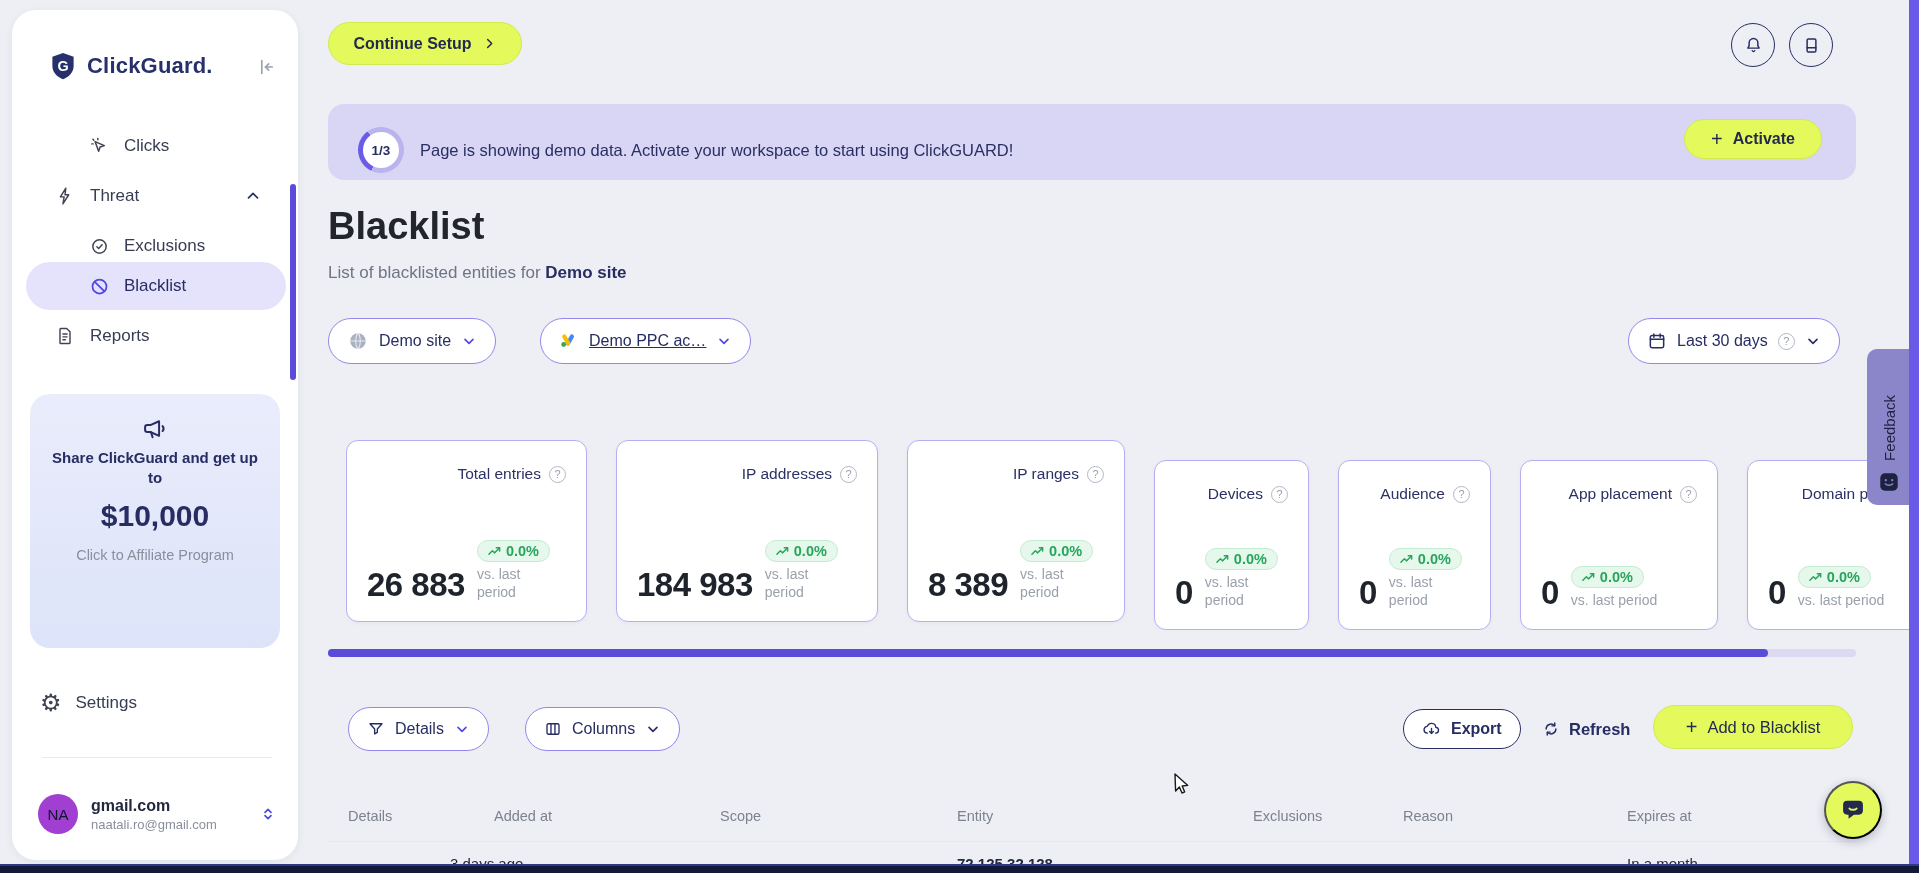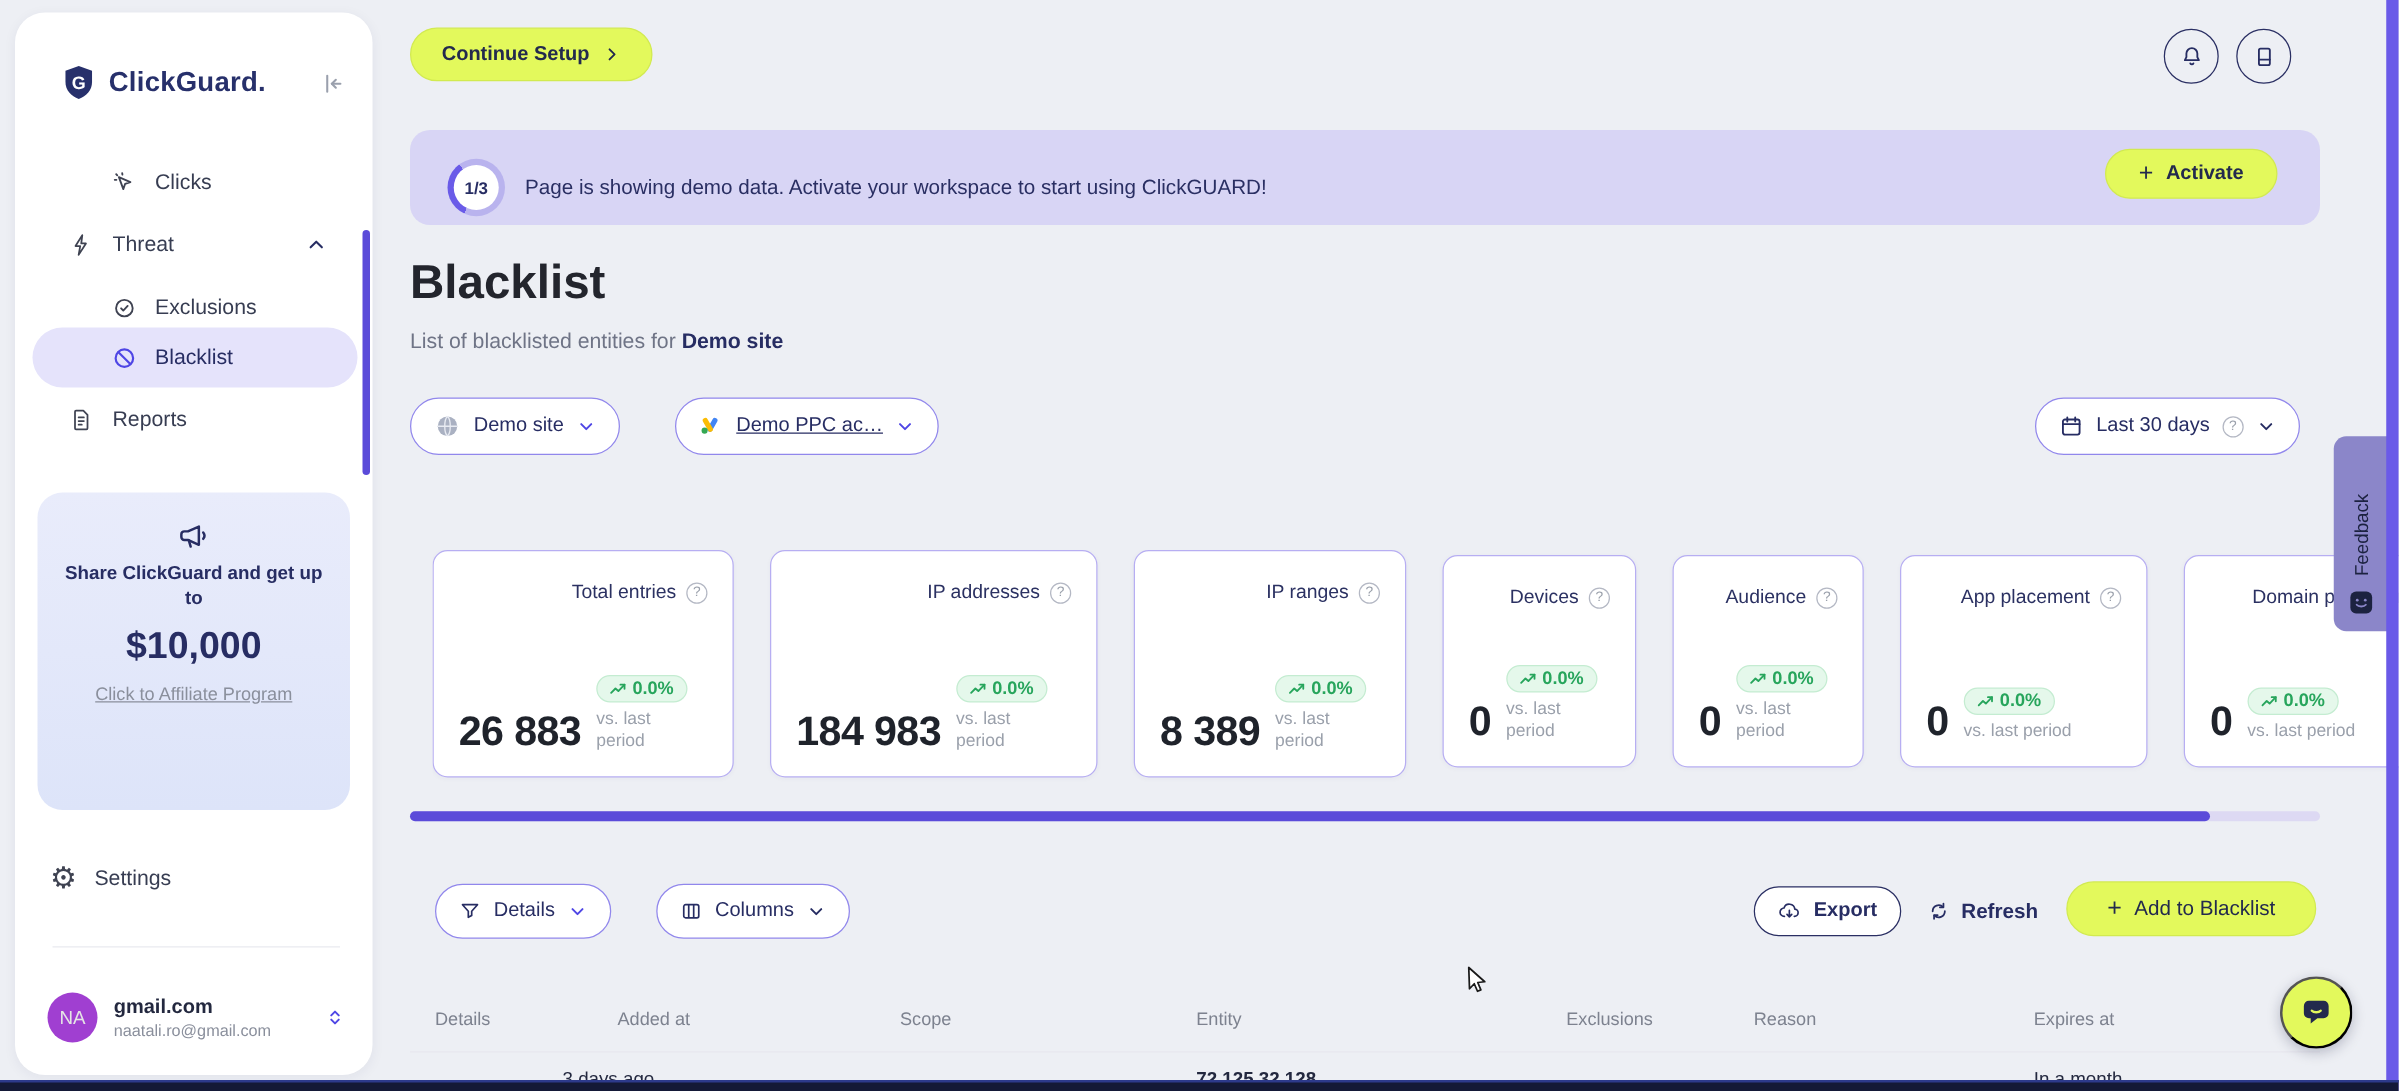--- a/index.html
+++ b/index.html
@@ -23,27 +23,27 @@
   .nav-item.top { padding-left:28px; }
   .nav-item.active { background:#e5e3fb; color:#272d63; }
   .nav-chevron { position:absolute; right:24px; }
   .promo { position:absolute; left:18px; top:384px; width:250px; height:254px; border-radius:20px;
     background:linear-gradient(180deg,#e9ecfb 0%,#dde4f9 100%); text-align:center; padding:22px 16px; }
   .promo-title { color:#272d63; font-size:15px; font-weight:bold; line-height:1.35; }
   .promo-amount { margin-top:10px; color:#272d63; font-size:30px; font-weight:bold; }
   .promo-share { margin:14px auto 0; width:208px; height:36px; border:1.5px solid #272d63; border-radius:20px;
     background:transparent; display:flex; align-items:center; justify-content:center; gap:8px;
     color:#272d63; font-size:16px; cursor:pointer; }
-  .promo-affiliate { margin-top:14px; color:#8a8f9c; font-size:14.5px; cursor:pointer;text-decoration:underline; }
+  .promo-affiliate { margin-top:14px; color:#8a8f9c; font-size:14.5px; cursor:pointer; }
   .settings-row { position:absolute; left:28px; top:681px; display:flex; align-items:center; gap:14px;
     color:#373d52; font-size:17px; cursor:pointer; }
   .sb-divider { position:absolute; left:30px; right:26px; top:747px; height:1px; background:#e9eaef; }
   .user-row { position:absolute; left:26px; right:14px; top:778px; height:52px; display:flex;
     align-items:center; gap:13px; cursor:pointer; }
-  .avatar { width:40px; height:40px; border-radius:50%; background:#a03fd1; color:#e5e5e5;
+  .avatar { width:40px; height:40px; border-radius:50%; background:#a03fd1; color:#0f172a;
     display:flex; align-items:center; justify-content:center; font-size:15px; }
   .user-name { color:#23283f; font-size:16px; font-weight:bold; }
   .user-email { color:#8a8f9c; font-size:13px; margin-top:2px; }
   .user-selector { margin-left:auto; margin-right:8px; }
 
   
   .lime-btn { background:#e3f95c; border:1px solid #d2ea50; border-radius:22px; color:#232a4d;
     font-size:16px; font-weight:bold; display:inline-flex; align-items:center; gap:10px;
     justify-content:center; cursor:pointer; }
   .continue-setup { position:absolute; left:328px; top:22px; width:194px; height:43px; }
@@ -72,21 +72,21 @@
   .ppc-pill { position:absolute; left:540px; top:318px;text-decoration:underline; }
   .date-pill { position:absolute; left:1628px; top:318px; }
   .q-circle { width:17px; height:17px; border:1px solid #b4b8c4; border-radius:50%; color:#9aa0ab;
     font-size:11px; display:inline-flex; align-items:center; justify-content:center; flex:0 0 auto; cursor:pointer; }
 
   
   .cards-row { position:absolute; left:346px; top:440px; width:1573px; height:190px; display:flex;
     gap:29px; overflow:hidden; }
   .card { background:#fff; border:1px solid #b7aef2; border-radius:12px; height:182px; padding:24px 20px 20px;
     display:flex; flex-direction:column; flex:0 0 auto; box-shadow:0 1px 4px rgba(40,45,100,.04); }
-  .card.sm { height:170px; margin-top:4px; }
+  .card.sm { height:170px; margin-top:20px; }
   .card-title { display:flex; align-items:center; gap:8px; color:#2b3162; font-size:15.5px;justify-content:flex-end; }
   .card-bottom { margin-top:auto; display:flex; align-items:flex-end; gap:12px; }
   .card-value { font-size:33px; font-weight:bold; color:#1f232b; letter-spacing:-.5px; line-height:1; }
   .card-side { display:flex; flex-direction:column; gap:3px; }
   .badge { display:inline-flex; align-items:center; gap:5px; background:#e5f8eb; border:1px solid #c4ecd1;
     border-radius:13px; padding:2px 10px; color:#27a55c; font-size:14.5px; font-weight:bold; width:max-content; }
   .vs-text { color:#9aa0ab; font-size:14px; line-height:1.3; }
   .card-side.narrow { width:72px; }
   .card-side.wide { width:128px; }
 

